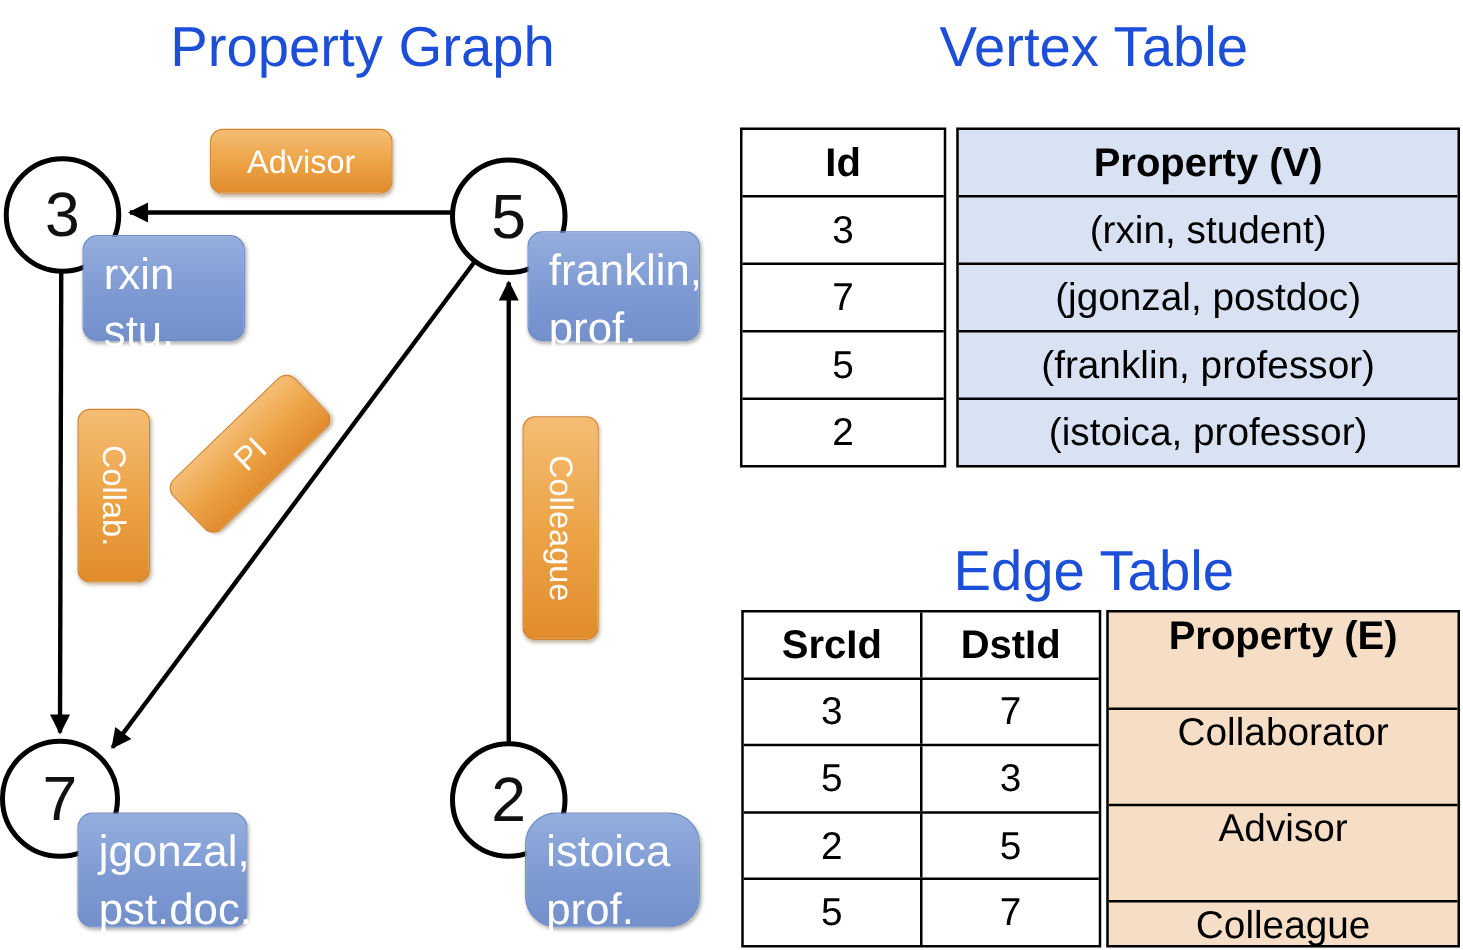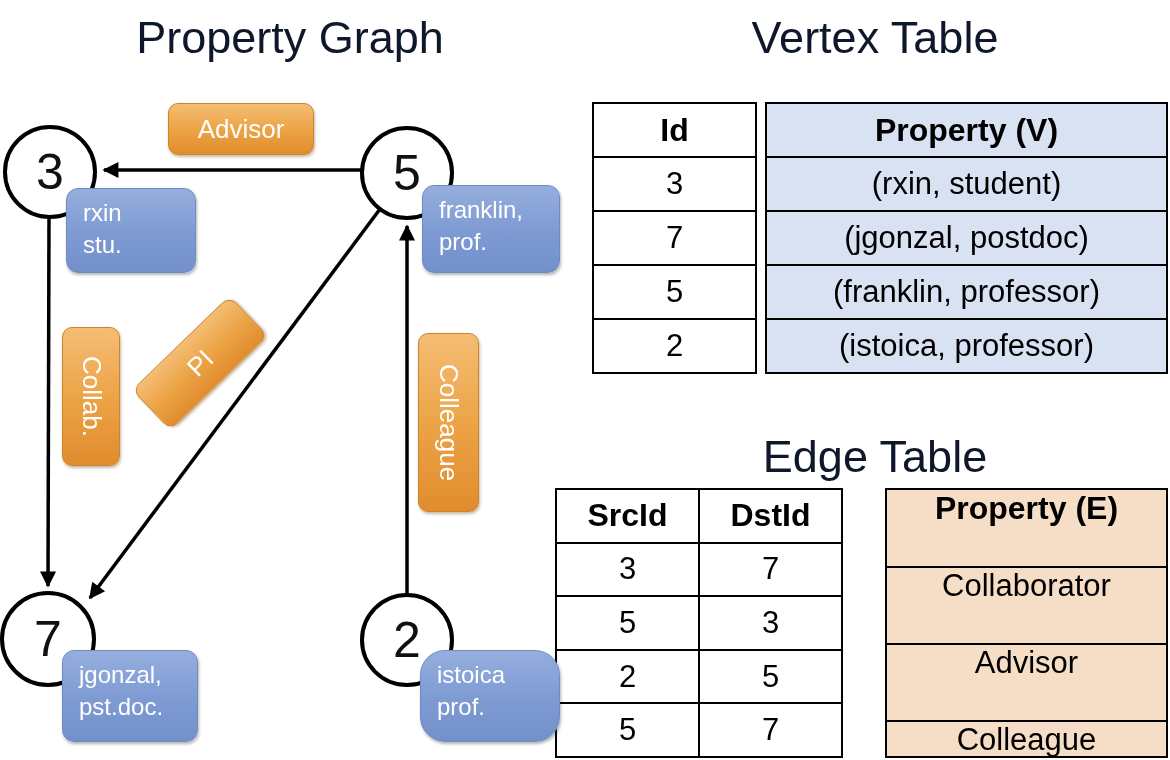--- a/index.html
+++ b/index.html
@@ -2,41 +2,41 @@
 <html><head>
 <meta charset="utf-8">
 <style>
   html,body{margin:0;padding:0;background:#ffffff;}
   body{width:1170px;height:760px;overflow:hidden;font-family:"Liberation Sans",sans-serif;color:#000;}
   .canvas{position:relative;width:1170px;height:760px;background:#fff;}
 
   .abs{position:absolute;}
 
   
-  .big-title{font-size:45px;font-weight:300;letter-spacing:0px;color:#0f172a;text-align:center;white-space:nowrap;}
+  .big-title{font-size:45px;font-weight:300;letter-spacing:0px;color:#1d4ed8;text-align:center;white-space:nowrap;}
 
   
   .node-num{display:flex;align-items:center;justify-content:center;font-size:50px;font-weight:300;color:#111;z-index:3;}
 
   
   .obox{
     background:linear-gradient(180deg,#f5bd74 0%,#eca447 50%,#e18c2d 100%);
     border:1.5px solid #cf832c;border-radius:10px;
     box-shadow:1px 2px 3px rgba(90,55,0,.35);
     color:#fff;display:flex;align-items:center;justify-content:center;
     font-size:26px;z-index:2;
   }
   .obox.vert{writing-mode:vertical-rl;}
 
   
   .bbox{
     background:linear-gradient(180deg,#95aedd 0%,#7e9ad3 55%,#7390cb 100%);
     border:1.5px solid #6d8cc4;border-radius:12px;
     box-shadow:1px 2px 3px rgba(40,40,40,.35);
-    color:#fff;font-size:24px;line-height:1.32;
+    color:#fff;font-size:35px;line-height:1.32;
     padding:8px 0 0 16px;box-sizing:border-box;z-index:4;
   }
 
   
   .tbl{border:2.5px solid #000;box-sizing:border-box;display:flex;flex-direction:column;background:#fff;}
   .trow{flex:1;display:flex;align-items:center;justify-content:center;border-top:2px solid #000;}
   .trow:first-child{border-top:none;}
   .trow .cell{flex:1;height:100%;display:flex;align-items:center;justify-content:center;}
   .cell.divr{border-right:2px solid #000;}
   .hdr{font-weight:bold;font-size:32px;}
@@ -130,21 +130,21 @@
     <div class="trow">
       <div class="cell val">(franklin, professor)</div>
     </div>
     <div class="trow">
       <div class="cell val">(istoica, professor)</div>
     </div>
   </div>
 
   <div class="abs big-title" style="left:580px;top:384px;width:590px;margin-top:47px;">Edge Table</div>
 
-  <div class="abs tbl" style="left:555px;top:488px;width:288px;height:270px;">
+  <div class="abs tbl" style="left:593px;top:488px;width:288px;height:270px;">
     <div class="trow">
       <div class="cell divr hdr">SrcId</div>
       <div class="cell hdr">DstId</div>
     </div>
     <div class="trow">
       <div class="cell divr val">3</div>
       <div class="cell val">7</div>
     </div>
     <div class="trow">
       <div class="cell divr val">5</div>

